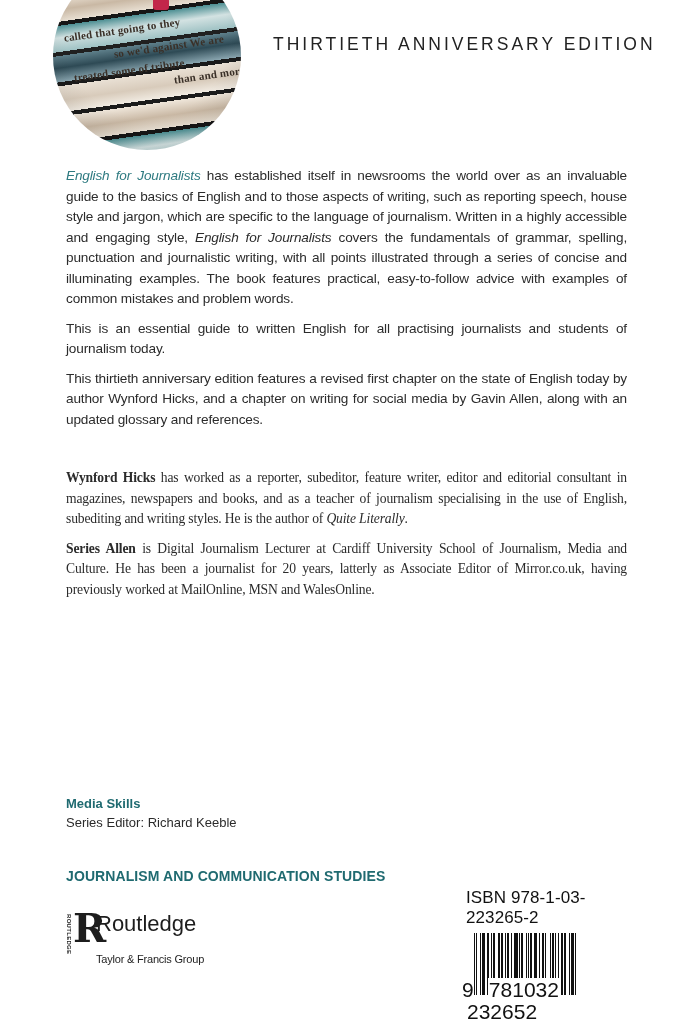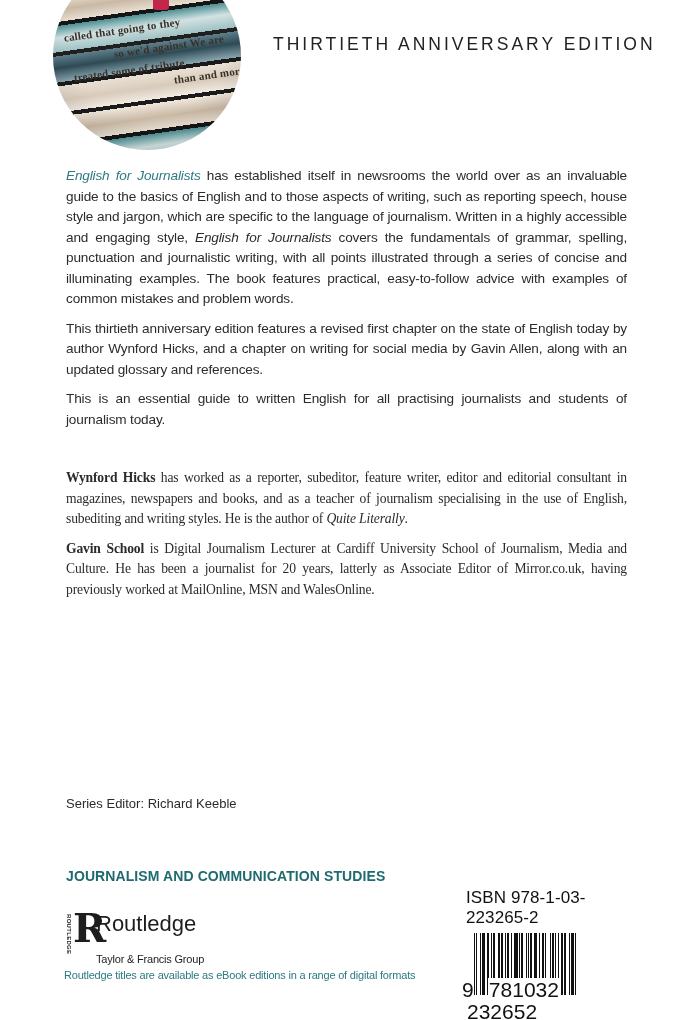--- a/index.html
+++ b/index.html
@@ -88,47 +88,47 @@
   <div class="news-text" style="top:74px;left:60px;">so we'd against We are</div>
   <div class="news-text" style="top:98px;left:20px;">treated some of tribute</div>
   <div class="news-text" style="top:100px;left:120px;">than and more</div>
   <div class="shade"></div>
 </div>
 
 <div class="edition-label">THIRTIETH ANNIVERSARY EDITION</div>
 
 <div class="content desc">
   <p class="para"><span class="title-teal">English for Journalists</span><span> has established itself in newsrooms the world over as an invaluable guide to the basics of English and to those aspects of writing, such as reporting speech, house style and jargon, which are specific to the language of journalism. Written in a highly accessible and engaging style, </span><span class="title-italic">English for Journalists</span><span> covers the fundamentals of grammar, spelling, punctuation and journalistic writing, with all points illustrated through a series of concise and illuminating examples. The book features practical, easy-to-follow advice with examples of common mistakes and problem words.</span></p>
+  <p class="para">This is an essential guide to written English for all practising journalists and students of journalism today.</p>
   <p class="para">This thirtieth anniversary edition features a revised first chapter on the state of English today by author Wynford Hicks, and a chapter on writing for social media by Gavin Allen, along with an updated glossary and references.</p>
-  <p class="para">This is an essential guide to written English for all practising journalists and students of journalism today.</p>
 </div>
 
 <div class="content bios">
   <p class="para"><span class="person">Wynford Hicks</span><span> has worked as a reporter, subeditor, feature writer, editor and editorial consultant in magazines, newspapers and books, and as a teacher of journalism specialising in the use of English, subediting and writing styles. He is the author of </span><span class="title-italic">Quite Literally</span><span>.</span></p>
-  <p class="para"><span class="person">Gavin School</span><span> is Digital Journalism Lecturer at Cardiff University School of Journalism, Media and Culture. He has been a journalist for 20 years, latterly as Associate Editor of Mirror.co.uk, having previously worked at MailOnline, MSN and WalesOnline.</span></p>
+  <p class="para"><span class="person">Series Allen</span><span> is Digital Journalism Lecturer at Cardiff University School of Journalism, Media and Culture. He has been a journalist for 20 years, latterly as Associate Editor of Mirror.co.uk, having previously worked at MailOnline, MSN and WalesOnline.</span></p>
 </div>
 
 <div class="series">
+  <div class="series-name">Media Skills</div>
   <div class="series-editor">Series Editor: Richard Keeble</div>
 </div>
 
 <div class="subject">JOURNALISM AND COMMUNICATION STUDIES</div>
 
 <div class="publisher">
   <div class="pub-logo">
     <div class="pub-mark">
       <span class="vert-text">ROUTLEDGE</span>
       <span class="r-glyph">R</span>
     </div>
     <div>
       <div class="pub-name">Routledge</div>
       <div class="pub-group">Taylor &amp; Francis Group</div>
     </div>
   </div>
-  <div class="pub-ebook">Routledge titles are available as eBook editions in a range of digital formats</div>
 </div>
 
 <div class="barcode-block">
   <div class="isbn-text">ISBN 978-1-03-223265-2</div>
   <div class="barcode">
     <div class="bars" id="bars">
         <span style="width: 1.15px; background: rgb(17, 17, 17);"></span>
         <span style="width: 1.15px; background: rgb(255, 255, 255);"></span>
         <span style="width: 1.15px; background: rgb(17, 17, 17);"></span>
         <span style="width: 2.3px; background: rgb(255, 255, 255);"></span>

